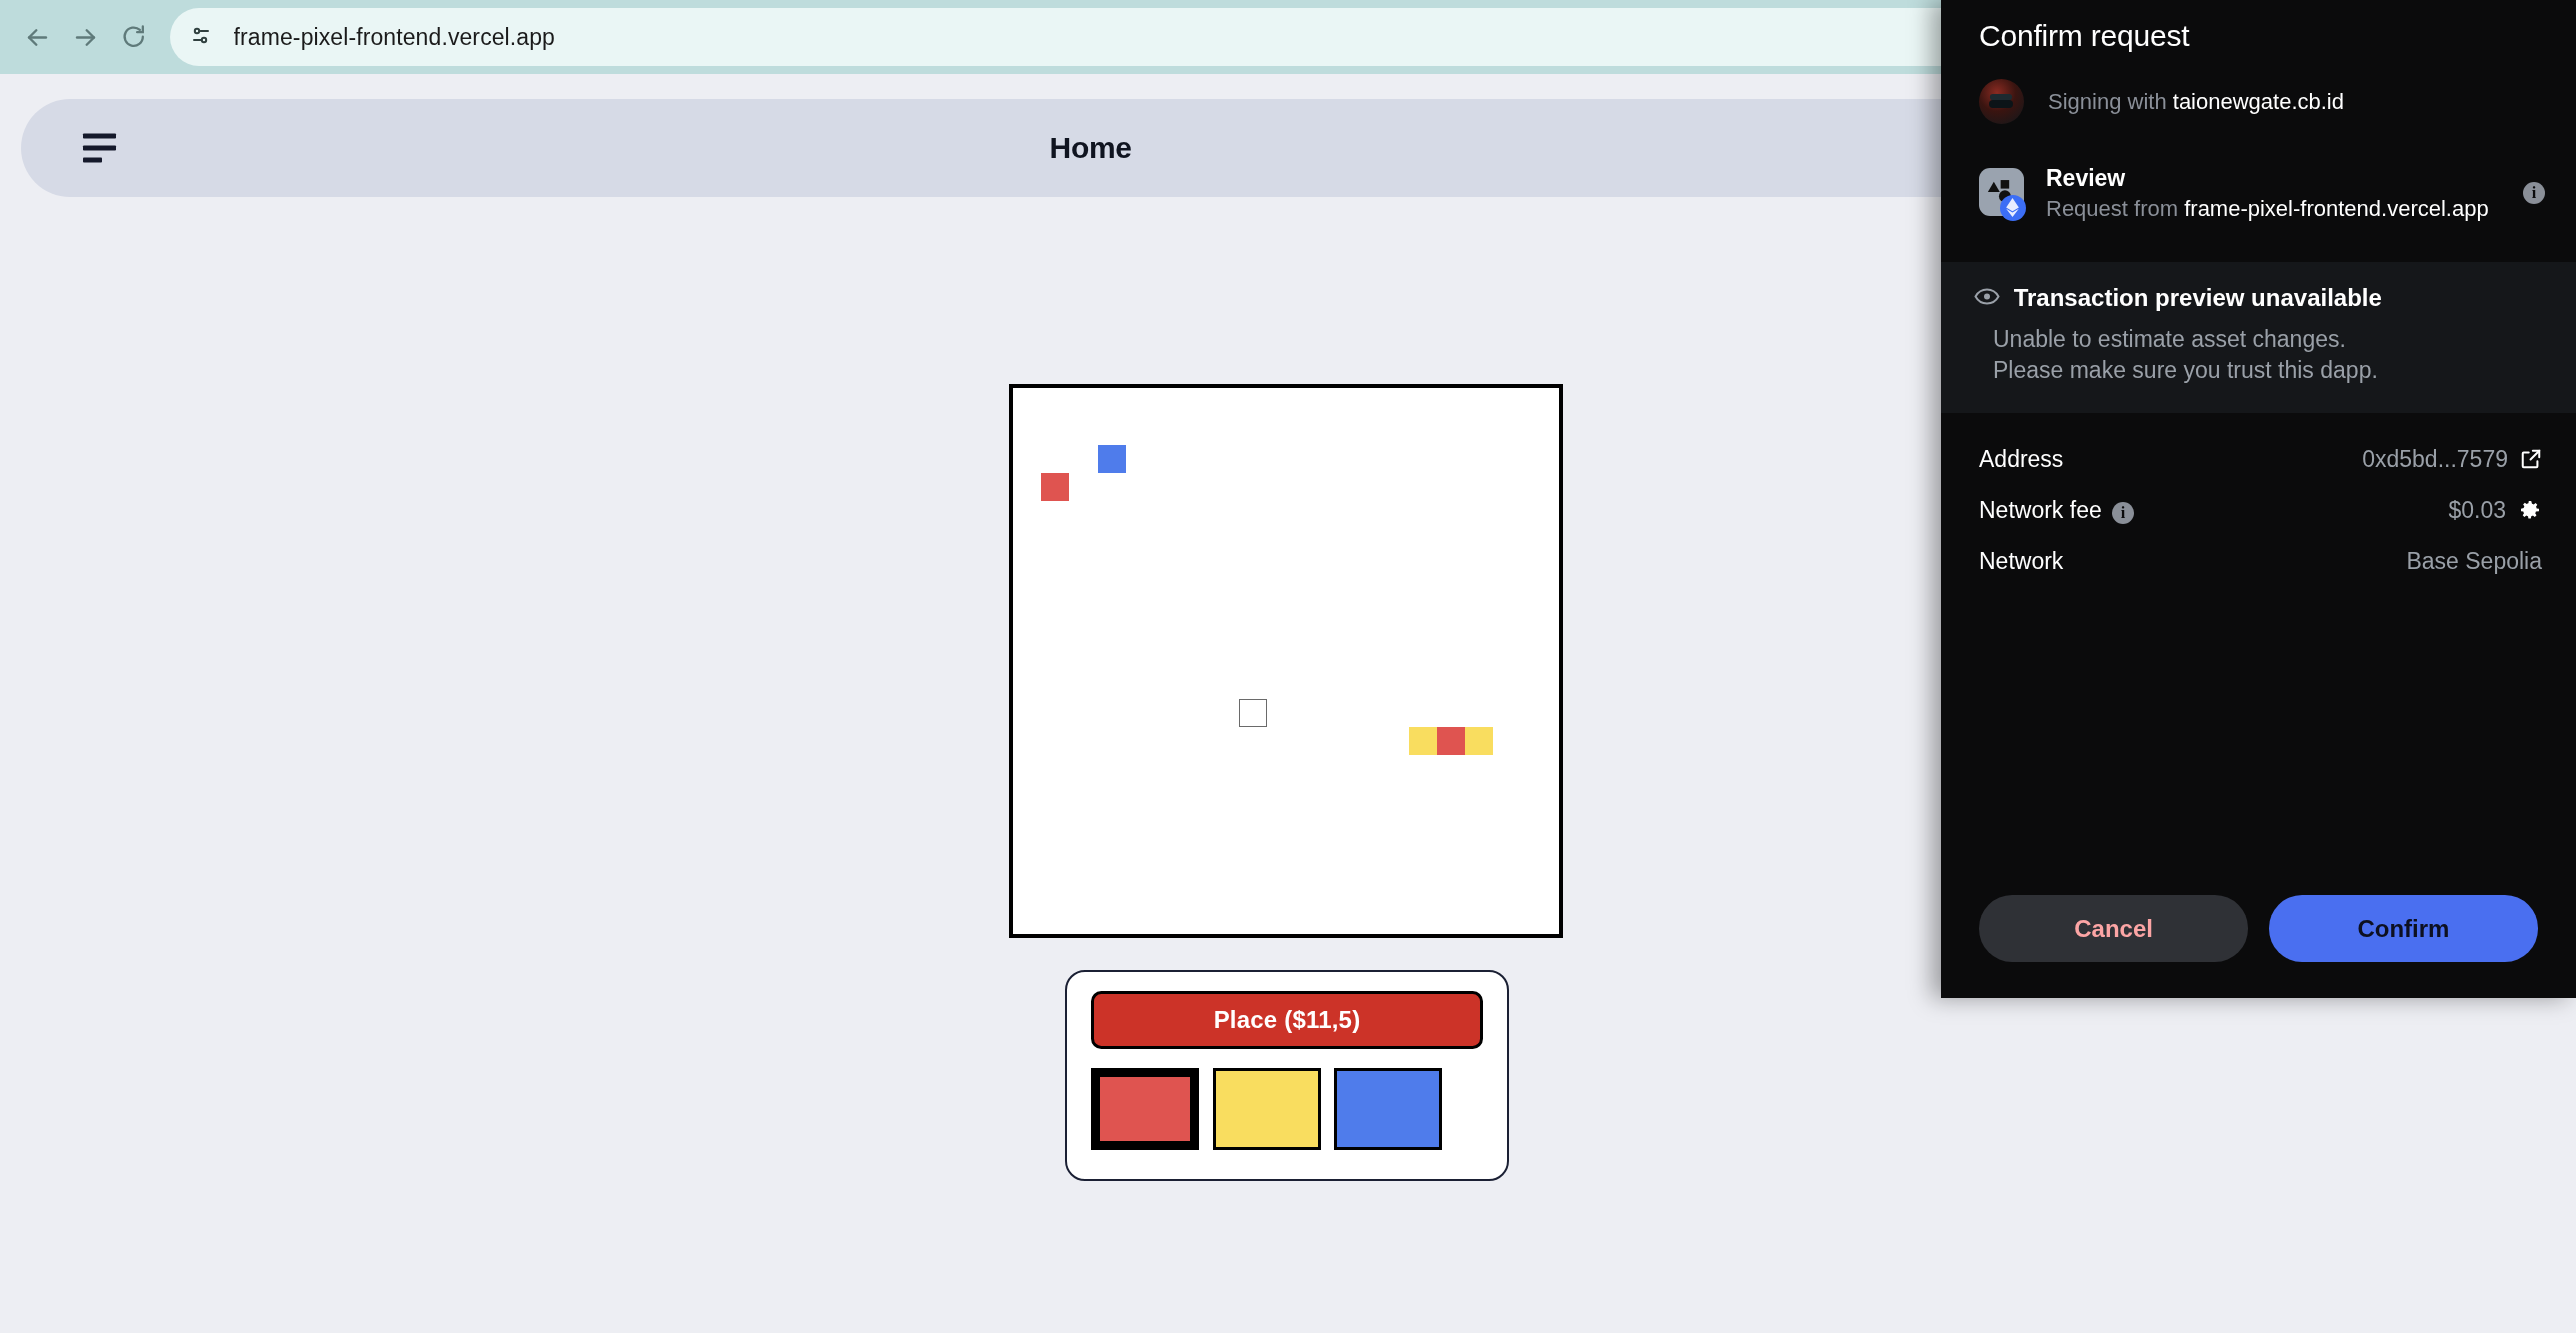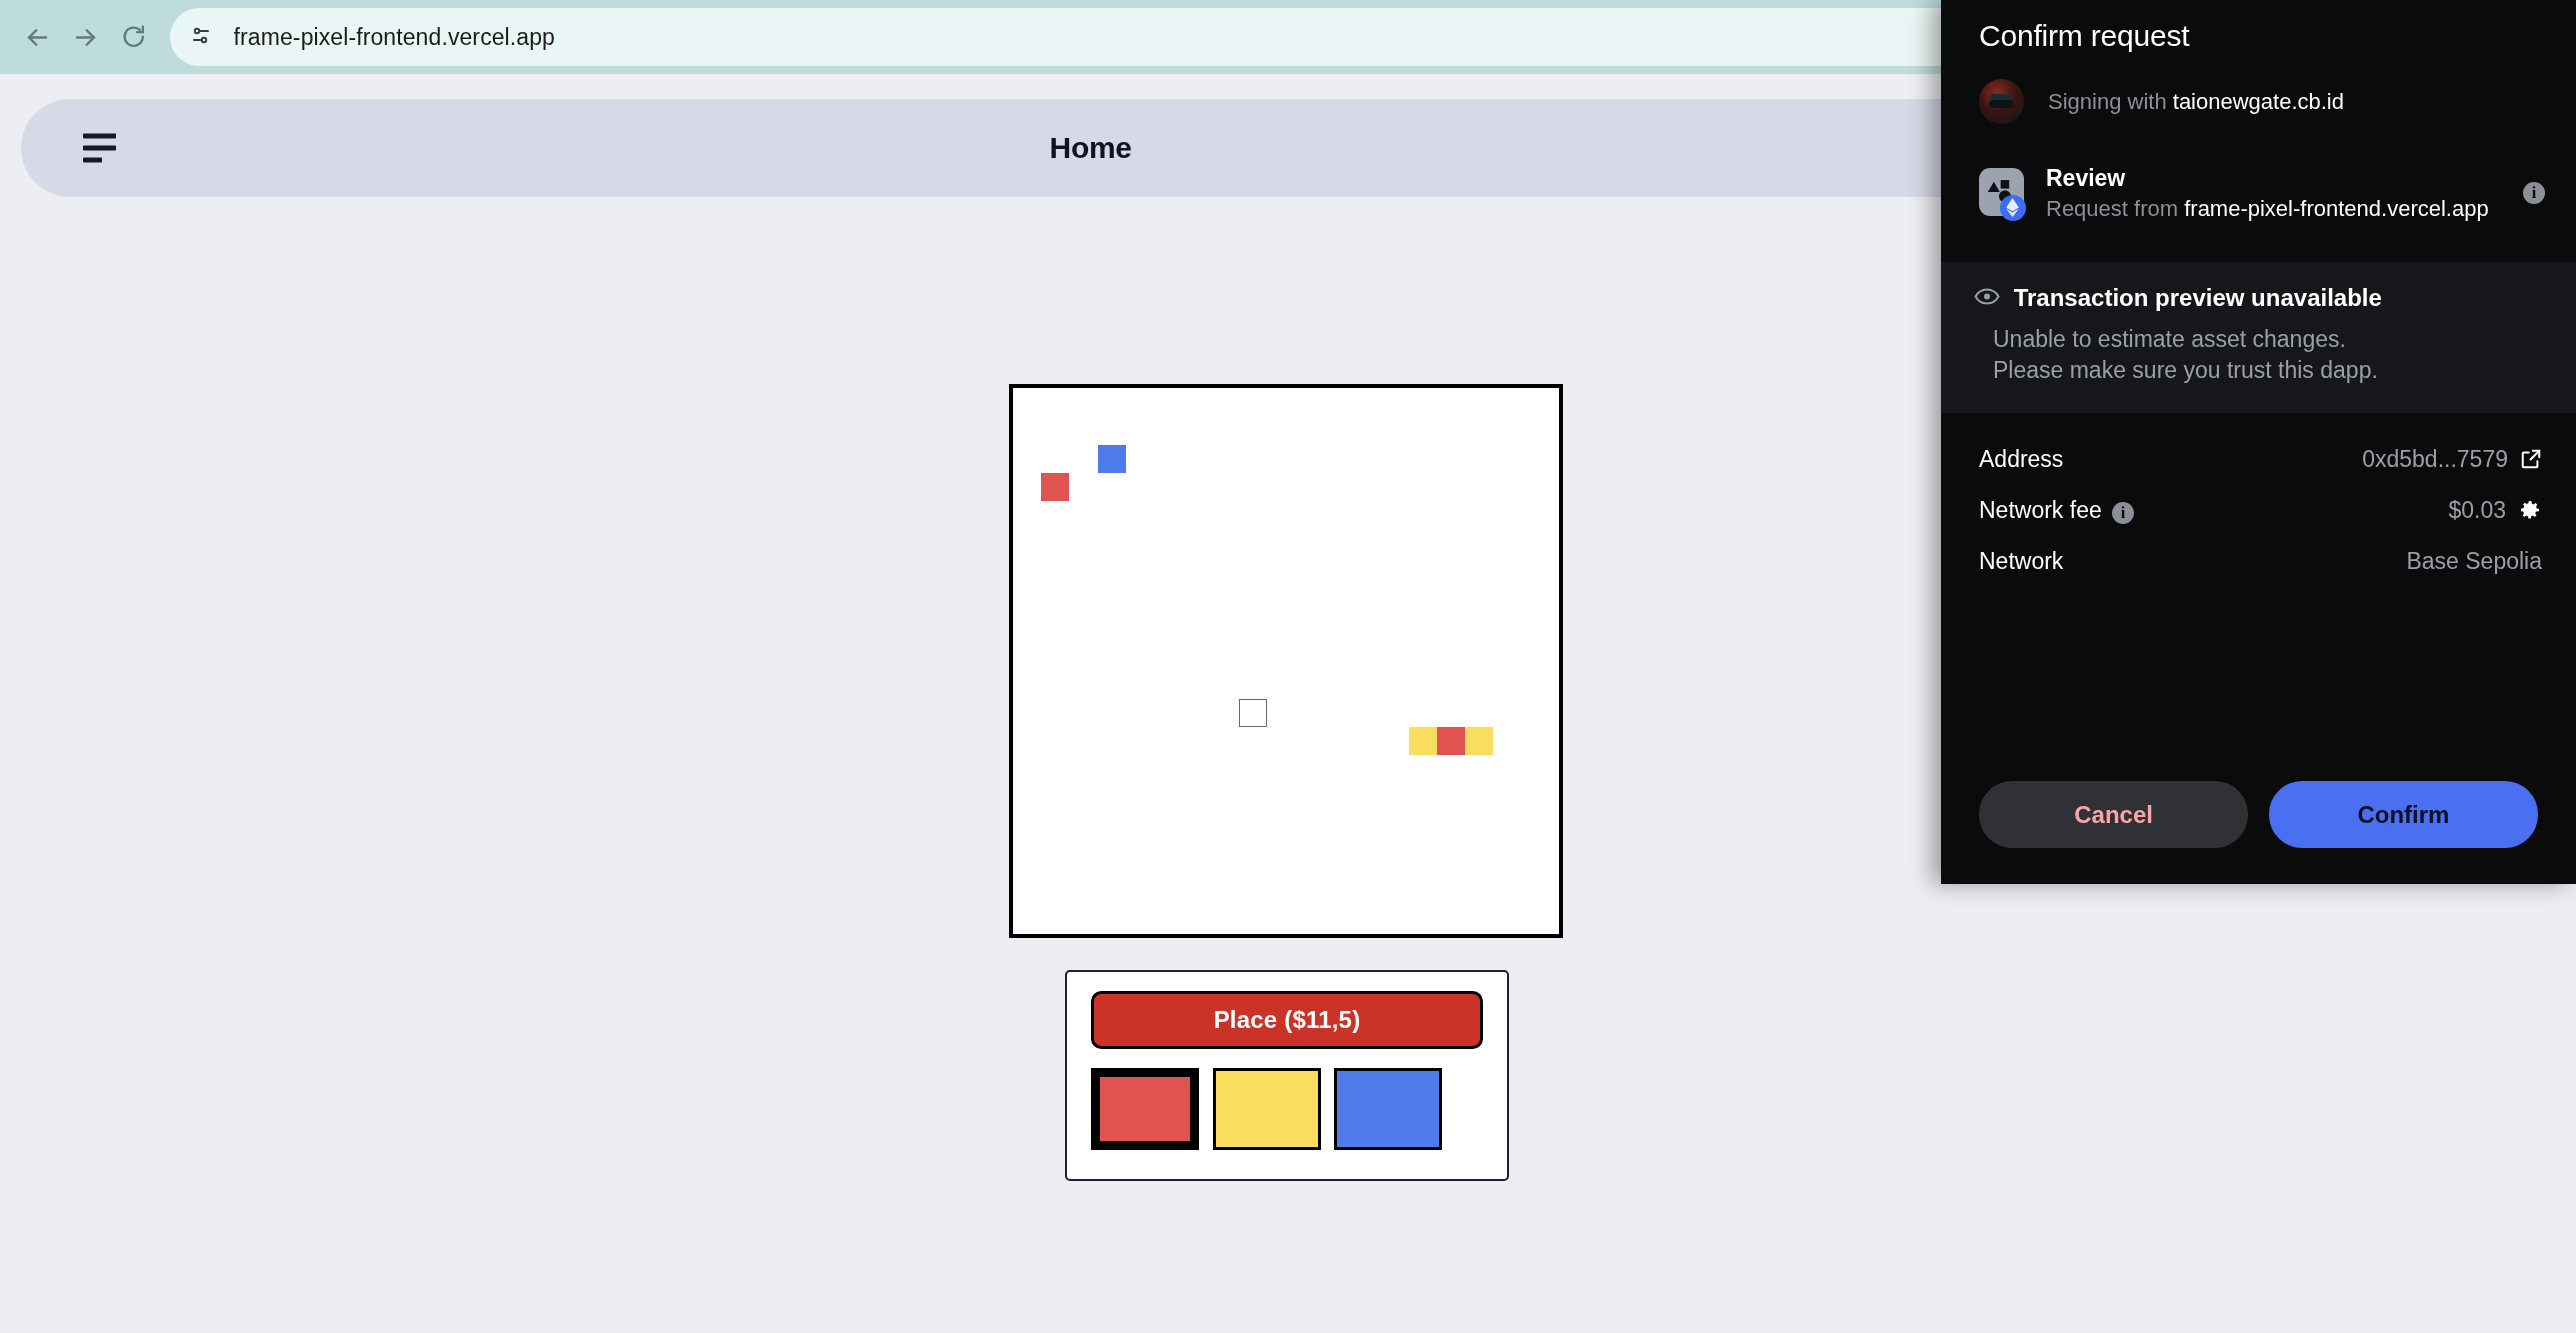--- a/index.html
+++ b/index.html
@@ -115,21 +115,21 @@
     border: 4.3px solid #000;
     background: #fff;
   }
   .px { position: absolute; }
 
   .palette-panel {
     position: absolute; left: 1065px; top: 896px;
     width: 444px; height: 211px;
     background: #fff;
     border: 2.6px solid #1b2034;
-    border-radius: 5px;
+    border-radius: 20px;
     padding: 19px 24px;
   }
   .place-btn {
     width: 100%; height: 58px;
     background: #cc3328;
     border: 3.4px solid #000;
     border-radius: 10.3px;
     color: #fff; font-size: 24px; font-weight: bold;
     display: flex; align-items: center; justify-content: center;
     letter-spacing: 0.2px;
@@ -137,21 +137,21 @@
   .swatch-row { display: flex; gap: 13.7px; margin-top: 19px; }
   .swatch {
     width: 108px; height: 82px;
     border: 3.4px solid #000;
   }
   .swatch.selected { border-width: 9.4px; }
 
   
   .wallet {
     position: absolute; top: 0; left: 1941px;
-    width: 635px; height: 884px;
+    width: 635px; height: 998px;
     background: #0b0b0c;
     box-shadow: -8.6px 0 22px rgba(0,0,0,0.35);
     display: flex; flex-direction: column;
     color: #fff;
   }
   .w-title {
     font-size: 30px; font-weight: 500; color: #fff;
     padding: 19px 38px 0 38px;
     letter-spacing: -0.2px;
   }

